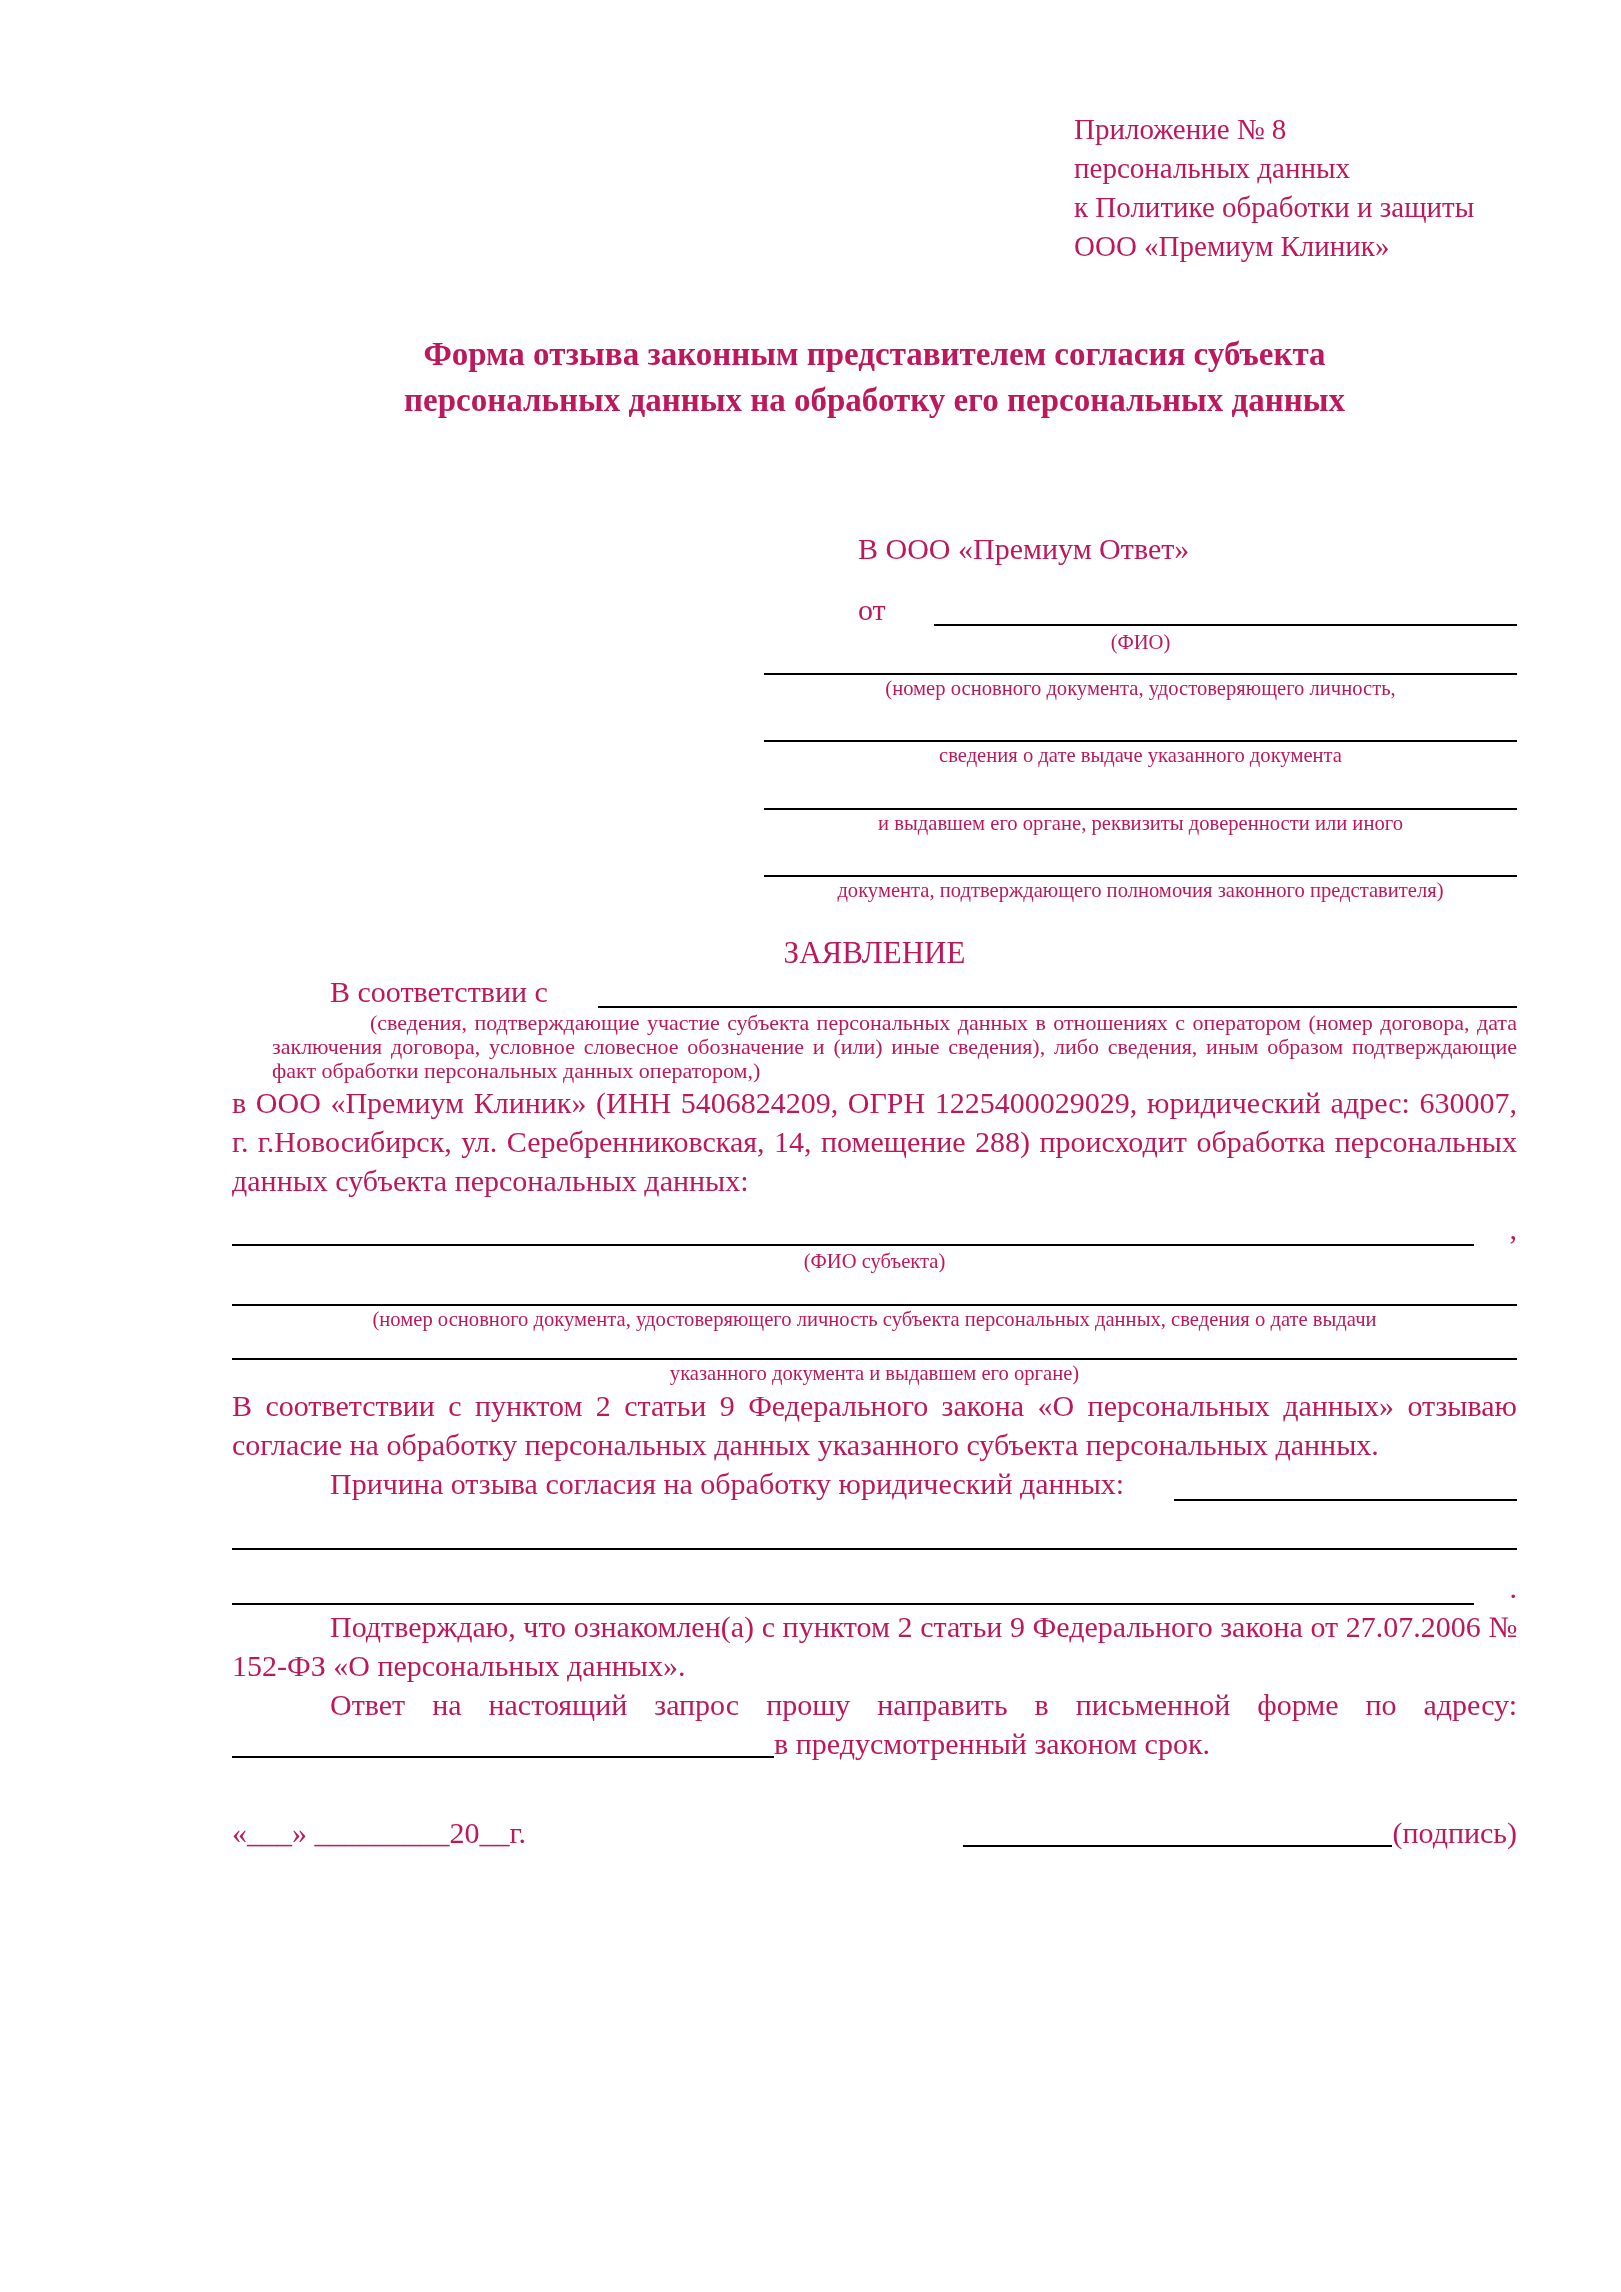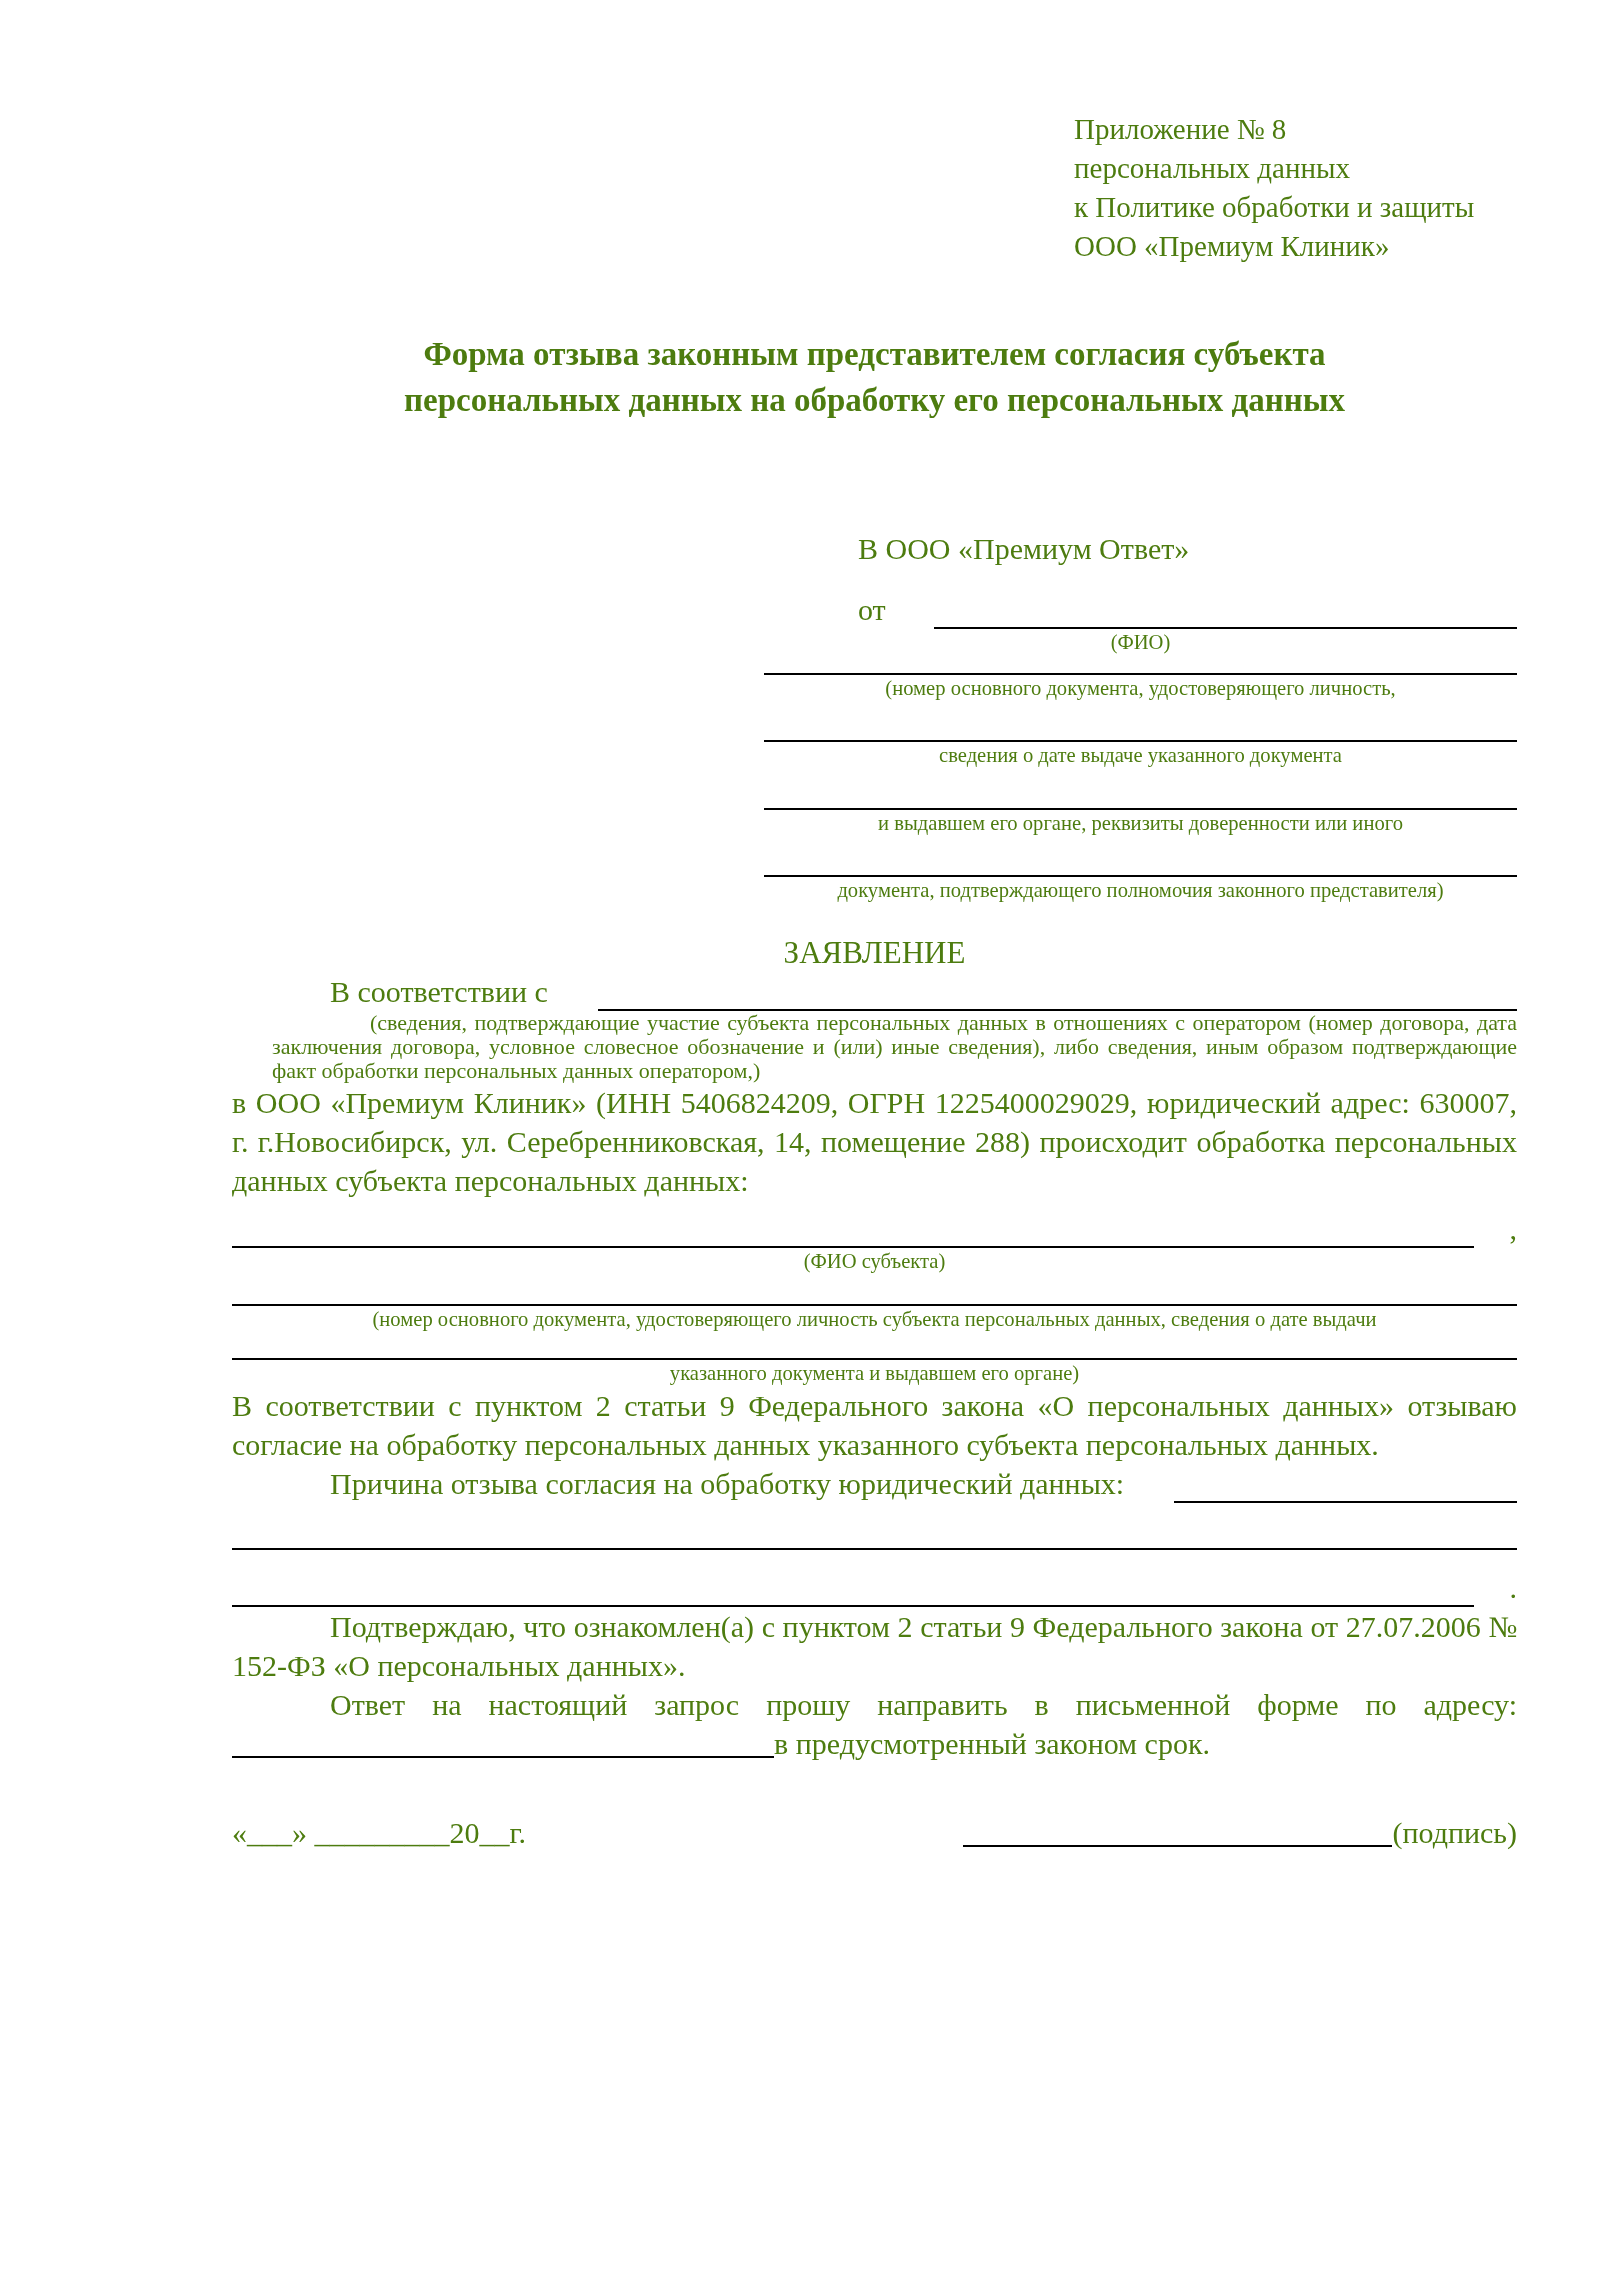--- a/index.html
+++ b/index.html
@@ -3,33 +3,33 @@
 <meta charset="utf-8">
 <style>
   html, body { margin: 0; padding: 0; background: #e8e8e8; }
   .page {
     position: relative;
     width: 1621px; height: 2293px;
     margin: 0 auto;
     box-sizing: border-box;
     padding: 110px 104px 0 232px;
     background: #ffffff;
-    color: #4d7c0f;
+    color: #be185d;
     font-family: "Liberation Serif", "DejaVu Serif", serif;
     font-size: 30px; line-height: 39px;
     overflow: hidden;
   }
   .appendix { width: 443px; margin-left: auto; font-size: 29px; line-height: 39px; }
   .doc-title {
     margin: 65px auto 0 auto; width: 1039px;
     text-align: center; font-weight: 700; font-size: 33px; line-height: 46px;
   }
   .addressee { width: 753px; margin-left: auto; margin-top: 106px; }
   .addr-to { padding-left: 94px; }
-  .row { display: flex; align-items: flex-end; gap: 36px; }
+  .row { display: flex; align-items: center; gap: 36px; }
   .addr-from { padding-left: 94px; margin-top: 21.6px; }
   .addr-from .lbl { margin-right: 11.8px; }
   .fill-rule { flex: 1; height: 32px; border-bottom: 2.9px solid #000; }
   .cap { font-size: 20.6px; line-height: 26.5px; text-align: center; }
   .hr { height: 0; border-top: 2.9px solid #000; }
   .f1 .hr { margin-top: 17.6px; }
   .fx .hr { margin-top: 39px; }
   .zayavlenie { text-align: center; margin-top: 29px; font-size: 31px; }
   .accordance .lbl { padding-left: 98px; margin-right: 13.7px; white-space: nowrap; }
   .small-note {

